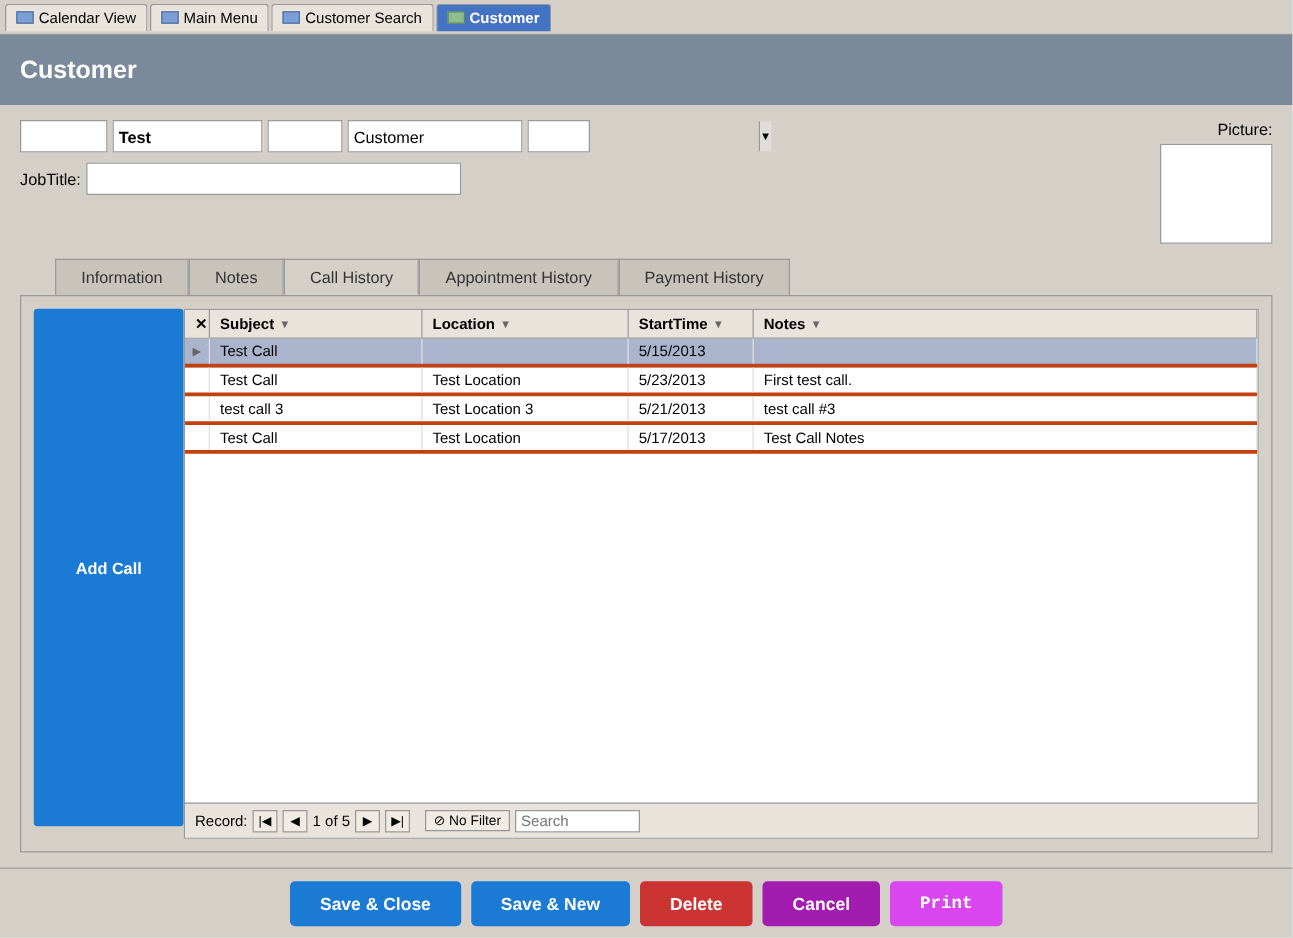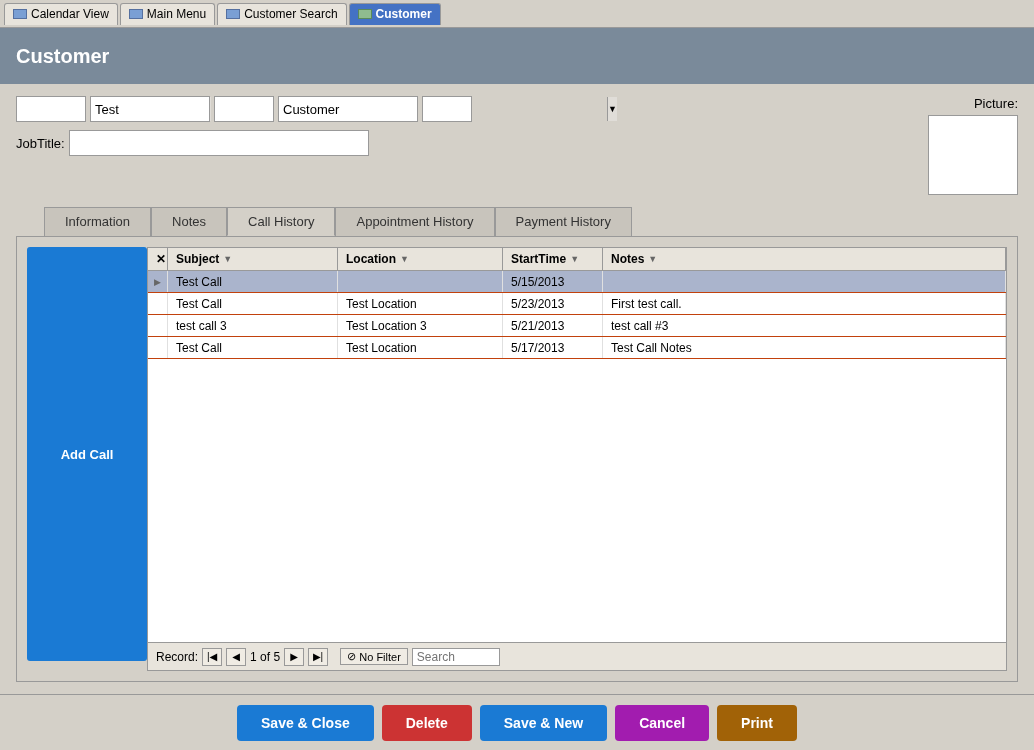--- a/index.html
+++ b/index.html
@@ -219,21 +219,21 @@
     .col-location { width: 165px; flex-shrink: 0; }
     .col-starttime { width: 100px; flex-shrink: 0; }
     .col-notes { flex: 1; }
 
     .grid-body {
       flex: 1;
       overflow-y: auto;
     }
     .grid-row {
       display: flex;
-      border-bottom: 1px solid #c2410c;
+      border-bottom: 3px solid #c2410c;
       min-height: 22px;
     }
     .grid-row.selected {
       background: #aab4cc;
     }
     .grid-cell {
       padding: 3px 8px;
       font-size: 12px;
       border-right: 1px solid #e0e0e0;
       display: flex;
@@ -288,21 +288,21 @@
       align-items: center;
       gap: 3px;
       margin-left: 8px;
     }
     .search-input {
       border: 1px solid #999;
       background: white;
       height: 18px;
       padding: 1px 4px;
       font-size: 12px;
-      width: 88px;
+      width: 100px;
     }
 
     
     .bottom-bar {
       background: #d4d0c8;
       border-top: 1px solid #999;
       height: 56px;
       display: flex;
       align-items: center;
       justify-content: center;
@@ -314,21 +314,21 @@
       border: none;
       border-radius: 4px;
       font-size: 14px;
       font-weight: bold;
       cursor: pointer;
       color: white;
     }
     .btn-blue { background: #1a7ad4; }
     .btn-red { background: #cc3333; }
     .btn-gray { background: #a21caf; }
-    .btn-dark { background: #a16207; }
+    .btn-dark { background: #d946ef; font-family: Liberation Mono, monospace; }
   </style>
 </head>
 <body>
 
 <div class="title-bar">
   <div class="tab">
     <span class="tab-icon"></span>
     <span>Calendar View</span>
   </div>
   <div class="tab">
@@ -351,21 +351,21 @@
 
 <div class="main-content">
 
   <div class="form-area">
     <div class="form-left">
       <div class="form-row">
         <div class="dropdown-input" style="width:70px;">
           <input type="text" style="">
           <div class="dropdown-btn">▼</div>
         </div>
-        <input type="text" class="form-input" style="width: 120px;" value="Test">
+        <input type="text" class="form-input" style="width: 120px; font-weight: bold;" value="Test">
         <input type="text" class="form-input" style="width: 60px;">
         <input type="text" class="form-input" style="width: 140px;" value="Customer">
         <div class="dropdown-input" style="width:50px;">
           <input type="text" style="">
           <div class="dropdown-btn">▼</div>
         </div>
       </div>
       <div class="job-title-row">
         <span class="job-title-label">JobTitle:</span>
         <input type="text" class="form-input" style="width: 300px;">
@@ -468,17 +468,17 @@
           <span>No Filter</span>
         </div>
         <input type="text" class="search-input" placeholder="Search" style="">
       </div>
     </div>
   </div>
 </div>
 
 <div class="bottom-bar">
   <button class="bottom-btn btn-blue">Save &amp; Close</button>
+  <button class="bottom-btn btn-blue">Save &amp; New</button>
   <button class="bottom-btn btn-red">Delete</button>
-  <button class="bottom-btn btn-blue">Save &amp; New</button>
   <button class="bottom-btn btn-gray">Cancel</button>
   <button class="bottom-btn btn-dark">Print</button>
 </div>
 
 </body></html>

